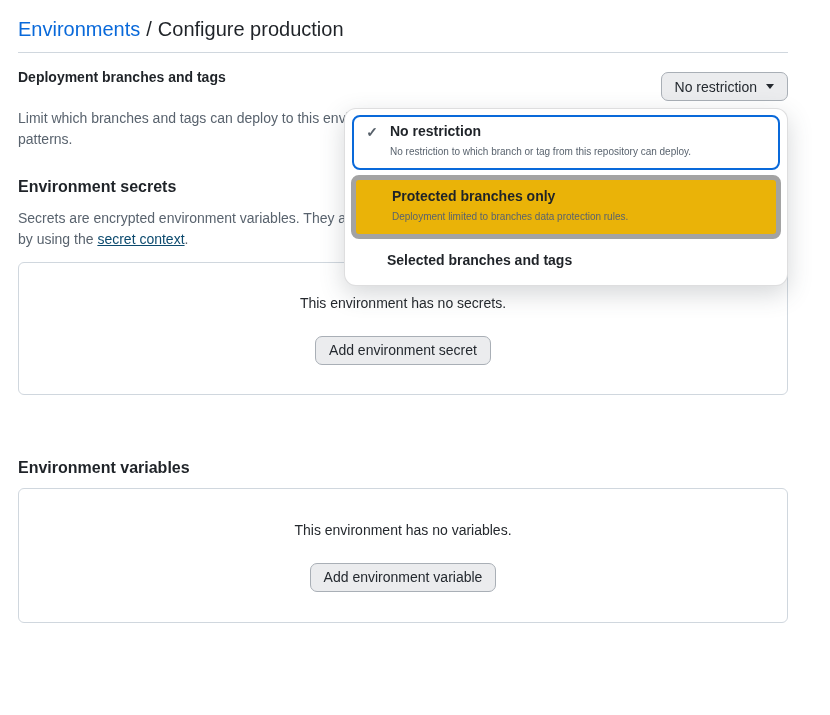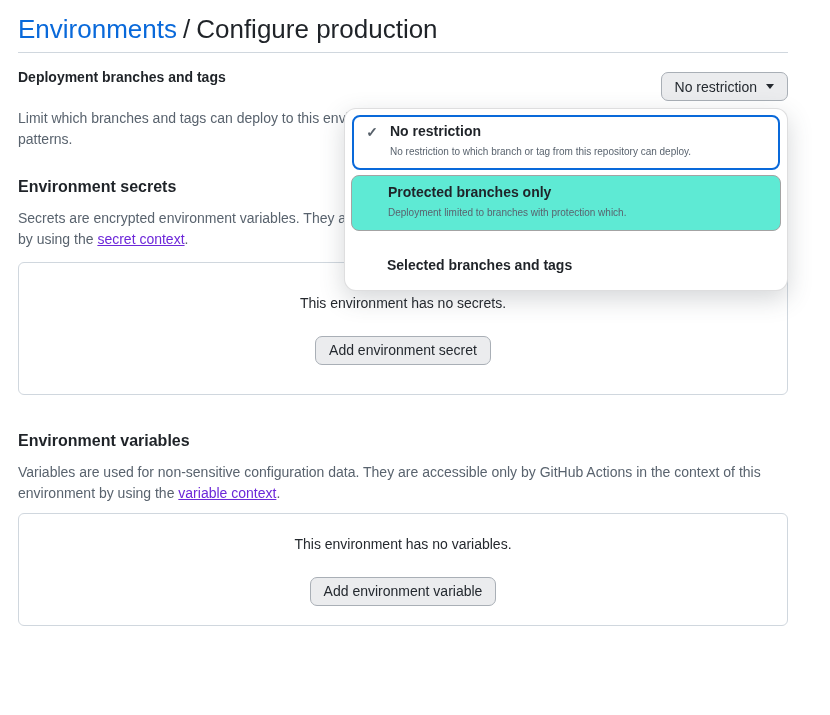--- a/index.html
+++ b/index.html
@@ -8,21 +8,21 @@
     width: 830px; height: 715px;
     background: #ffffff;
     font-family: "Liberation Sans", sans-serif;
     color: #1f2328;
     position: relative;
     overflow: hidden;
   }
   .content { padding: 0 42px 0 18px; }
 
   
-  .breadcrumb { margin-top: 16px; font-size: 26px; line-height: 26px; font-weight: 400; }
+  .breadcrumb { margin-top: 16px; font-size: 20px; line-height: 26px; font-weight: 400; }
   .breadcrumb a { color: #0969da; text-decoration: none; cursor: pointer; }
   .breadcrumb .sep { color: #1f2328; padding: 0 6px; }
   .top-rule { border: none; border-top: 1px solid #d0d7de; margin: 10px 0 0 0; }
 
   
   .section-deploy { margin-top: 14px; position: relative; }
   .h-deploy { font-size: 14px; font-weight: 700; margin: 0; line-height: 21px; }
   .p-deploy { margin: 20px 0 0 0; font-size: 14px; line-height: 21px; color: #59636e; max-width: 600px; }
 
   
@@ -39,35 +39,35 @@
   .selector-btn { position: absolute; right: 42px; top: 72px; }
   .caret-down {
     width: 0; height: 0; margin-left: 9px;
     border-left: 4px solid transparent; border-right: 4px solid transparent;
     border-top: 5px solid #24292f;
   }
 
   
   .h-section { font-size: 16px; font-weight: 700; margin: 0; line-height: 22px; }
   .h-secrets { margin-top: 26px; }
-  .h-variables { margin-top: 35px; }
+  .h-variables { margin-top: 62px; }
   .p-section { margin: 10px 0 0 0; font-size: 14px; line-height: 21px; color: #59636e; }
-  .p-section a { color: #6d28d9; text-decoration: underline; cursor: pointer; }
+  .p-section a { color: #0c4a6e; text-decoration: underline; cursor: pointer; }
 
   
   .empty-box {
     margin-top: 12px;
     border: 1px solid #d0d7de; border-radius: 6px;
     height: 133px;
     display: flex; flex-direction: column; align-items: center; justify-content: center;
     background: #ffffff;
   }
   .empty-box .empty-msg { font-size: 14px; color: #25292e; line-height: 20px; }
   .empty-box .btn { margin-top: 23px; }
-  .box-variables { margin-top: 9px; height: 113px; }
+  .box-variables { margin-top: 9px; height: 135px; }
 
   
   .dropdown {
     position: absolute; left: 344px; top: 108px; width: 444px;
     background: #ffffff;
     border: 1px solid rgba(31,35,40,0.15);
     border-radius: 12px;
     box-shadow: 0 8px 24px rgba(66,74,83,0.22);
     padding: 6px;
     z-index: 10;
@@ -78,25 +78,25 @@
     display: flex; align-items: flex-start; justify-content: center;
     padding-top: 7px;
     color: #57606a; font-size: 14px; font-weight: 600;
   }
   .dd-body { padding: 7px 10px 9px 0; flex: 1; }
   .dd-title { font-size: 14px; font-weight: 700; line-height: 19px; color: #1f2328; }
   .dd-desc { font-size: 10px; line-height: 16px; color: #59636e; margin-top: 3px; }
   .dd-item-selected { border: 2px solid #0969da; margin: 0 1px; }
   .dd-item-selected .dd-body { padding-top: 5px; padding-bottom: 8px; }
   .dd-item-hover {
-    background: #5eead4;
-    border: 1px solid #a3a3a3;
+    background: #eab308;
+    border: 5px solid #a3a3a3;
     margin-top: 5px;
   }
-  .dd-item-plain { margin-top: 18px; }
+  .dd-item-plain { margin-top: 5px; }
 </style>
 </head>
 <body>
 
 <div class="content">
 
   <div class="breadcrumb">
     <a href="#">Environments</a><span class="sep">/</span><span>Configure production</span>
   </div>
   <hr class="top-rule">
@@ -108,21 +108,20 @@
 
   <h3 class="h-section h-secrets">Environment secrets</h3>
   <p class="p-section"><span>Secrets are encrypted environment variables. They are accessible only by GitHub Actions in the context of this environment by using the </span><a href="#">secret context</a><span>.</span></p>
 
   <div class="empty-box">
     <div class="empty-msg">This environment has no secrets.</div>
     <button class="btn">Add environment secret</button>
   </div>
 
   <h3 class="h-section h-variables">Environment variables</h3>
-  <p class="p-section"><span>Variables are used for non-sensitive configuration data. They are accessible only by GitHub Actions in the context of this environment by using the </span><a href="#">variable context</a><span>.</span></p>
 
   <div class="empty-box box-variables">
     <div class="empty-msg">This environment has no variables.</div>
     <button class="btn">Add environment variable</button>
   </div>
 
 </div>
 
 <button class="btn selector-btn">
   <span>No restriction</span>
@@ -136,21 +135,21 @@
     <div class="dd-body">
       <div class="dd-title">No restriction</div>
       <div class="dd-desc">No restriction to which branch or tag from this repository can deploy.</div>
     </div>
   </div>
 
   <div class="dd-item dd-item-hover">
     <div class="dd-check-col"></div>
     <div class="dd-body">
       <div class="dd-title">Protected branches only</div>
-      <div class="dd-desc">Deployment limited to branches with protection which.</div>
+      <div class="dd-desc">Deployment limited to branches data protection rules.</div>
     </div>
   </div>
 
   <div class="dd-item dd-item-plain">
     <div class="dd-check-col"></div>
     <div class="dd-body">
       <div class="dd-title">Selected branches and tags</div>
     </div>
   </div>
 

